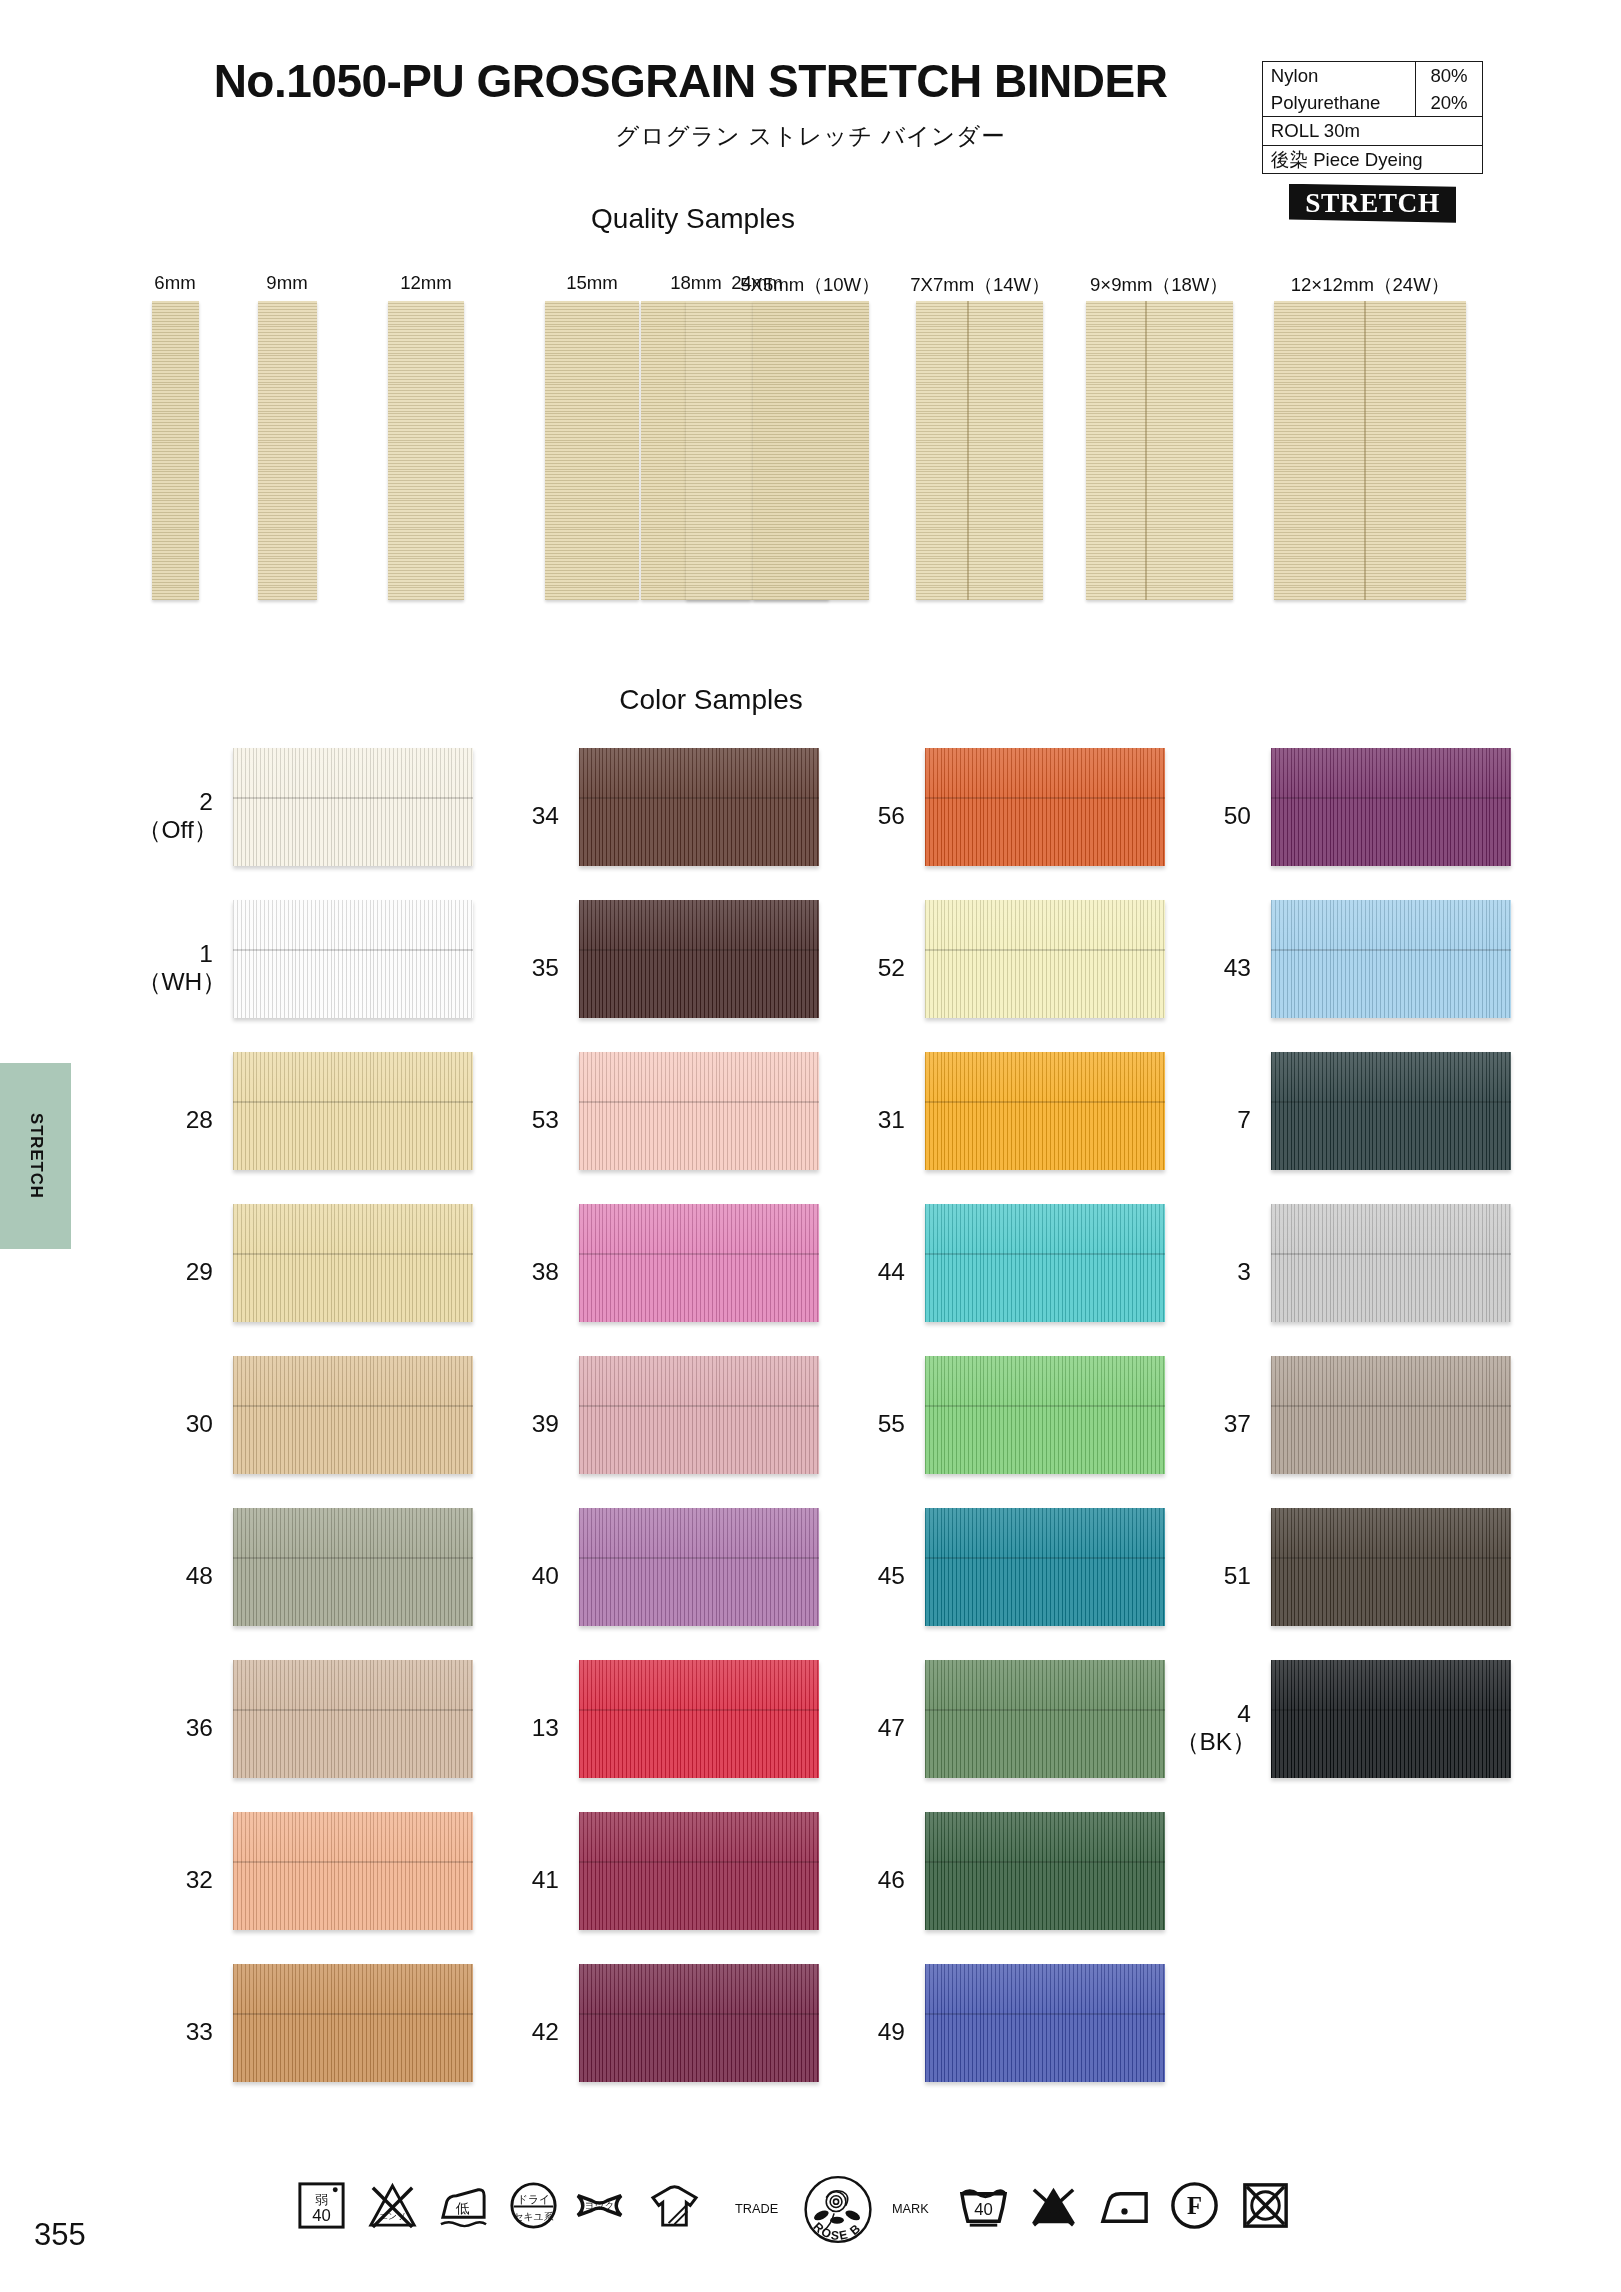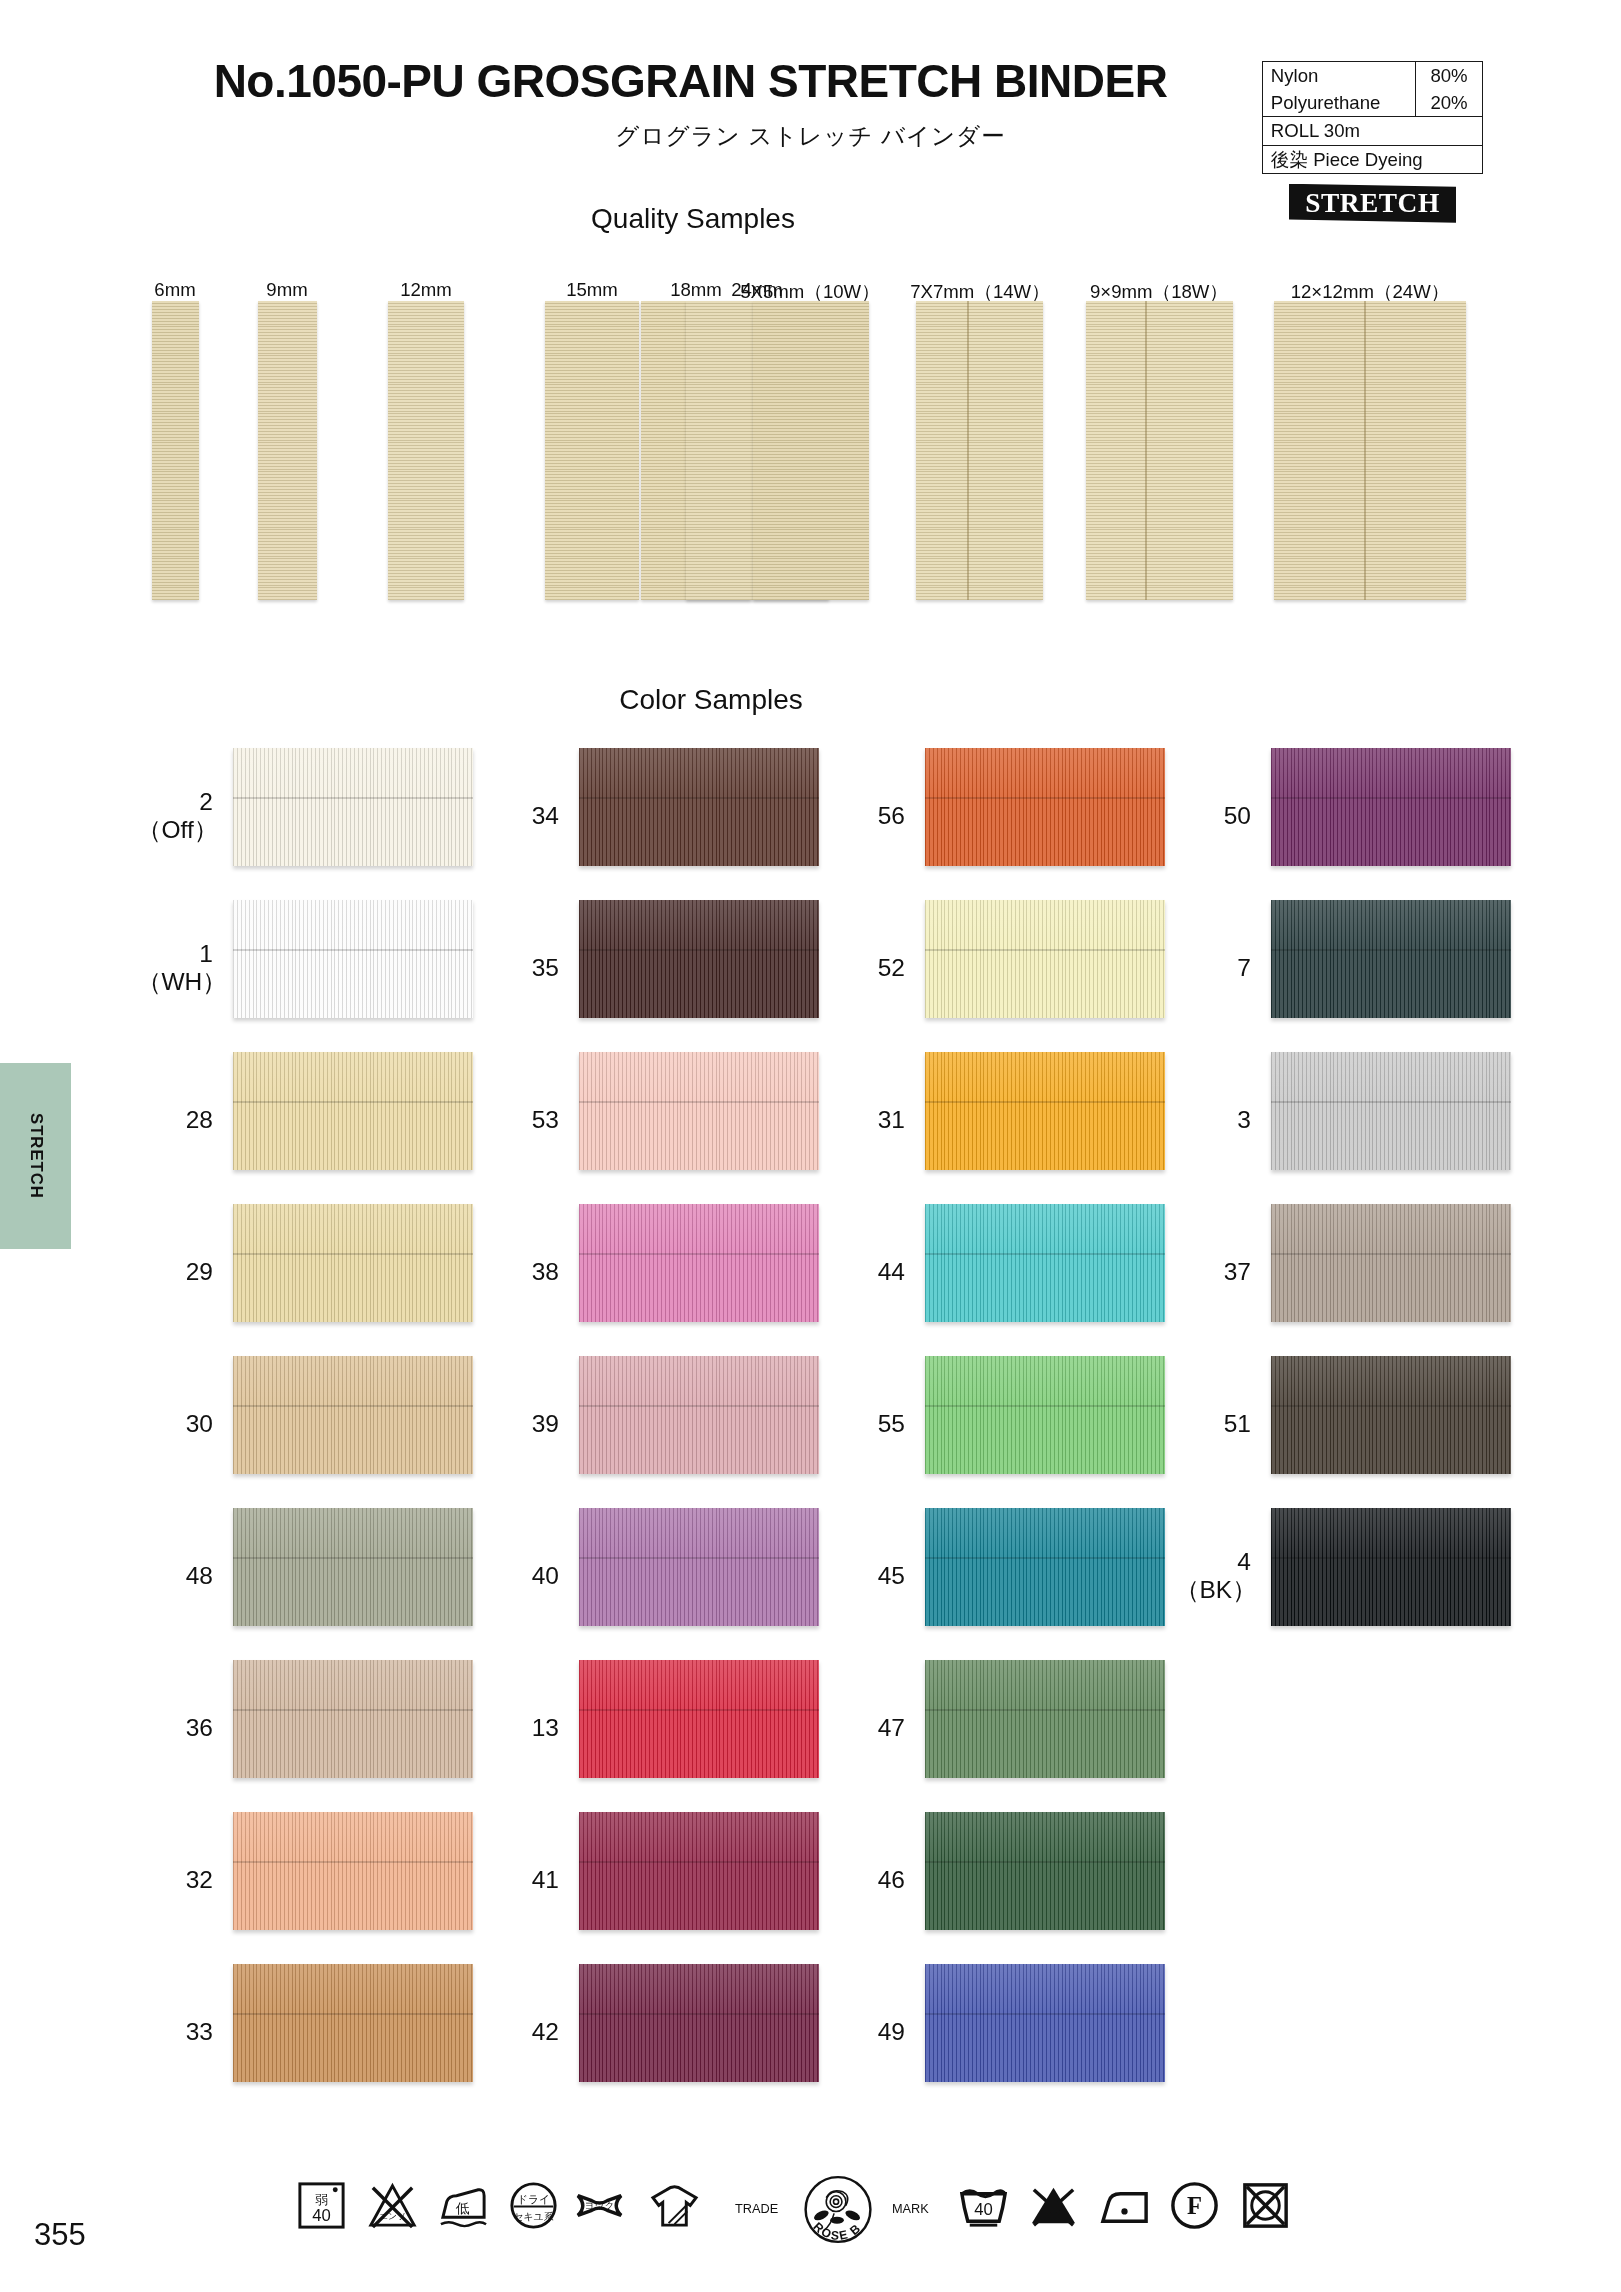--- a/index.html
+++ b/index.html
@@ -65,21 +65,21 @@
     position: absolute; width: 1621px; text-align: center;
     font-size: 28px; padding-right: 235px;
   }
   #quality-title { top: 203px; }
   #color-title { top: 684px; padding-right: 235px; padding-left: 36px; }
 
   
   .quality-area { position: absolute; left: 0; top: 267px; width: 1621px; height: 382px; }
   .q-label {
     position: absolute; font-size: 18.6px; text-align: center;
-    white-space: nowrap; top: 12px;
+    white-space: nowrap; top: 5px;
   }
   .q-swatch {
     position: absolute; top: 34px;
     background: #e3d6ab;
     background-image:
       repeating-linear-gradient(0deg, rgba(0,0,0,.10) 0px, rgba(0,0,0,.10) 1px, rgba(255,255,255,.18) 1px, rgba(255,255,255,.18) 2.9px);
     box-shadow: 0 2px 2.9px rgba(0,0,0,.18);
   }
   .q-swatch .seam {
     position: absolute; top: 0; bottom: 0; width: 2px;
@@ -452,20 +452,29 @@
         <div class="c-num">
           <div>50</div>
         </div>
         <div class="c-swatch" style="background: repeating-linear-gradient(90deg, rgba(0, 0, 0, 0.14) 0px, rgba(0, 0, 0, 0.14) 1px, rgba(255, 255, 255, 0.17) 1px, rgba(255, 255, 255, 0.17) 3.9px) rgb(110, 38, 96);">
           <div class="hseam"></div>
           <div class="hl"></div>
         </div>
       </div>
       <div class="c-row">
         <div class="c-num">
+          <div>43</div>
+        </div>
+        <div class="c-swatch" style="background: repeating-linear-gradient(90deg, rgba(0, 0, 0, 0.14) 0px, rgba(0, 0, 0, 0.14) 1px, rgba(255, 255, 255, 0.17) 1px, rgba(255, 255, 255, 0.17) 3.9px) rgb(156, 205, 234);">
+          <div class="hseam"></div>
+          <div class="hl"></div>
+        </div>
+      </div>
+      <div class="c-row">
+        <div class="c-num">
           <div>7</div>
         </div>
         <div class="c-swatch" style="background: repeating-linear-gradient(90deg, rgba(0, 0, 0, 0.14) 0px, rgba(0, 0, 0, 0.14) 1px, rgba(255, 255, 255, 0.17) 1px, rgba(255, 255, 255, 0.17) 3.9px) rgb(31, 52, 54);">
           <div class="hseam"></div>
           <div class="hl"></div>
         </div>
       </div>
       <div class="c-row">
         <div class="c-num">
           <div>3</div>

